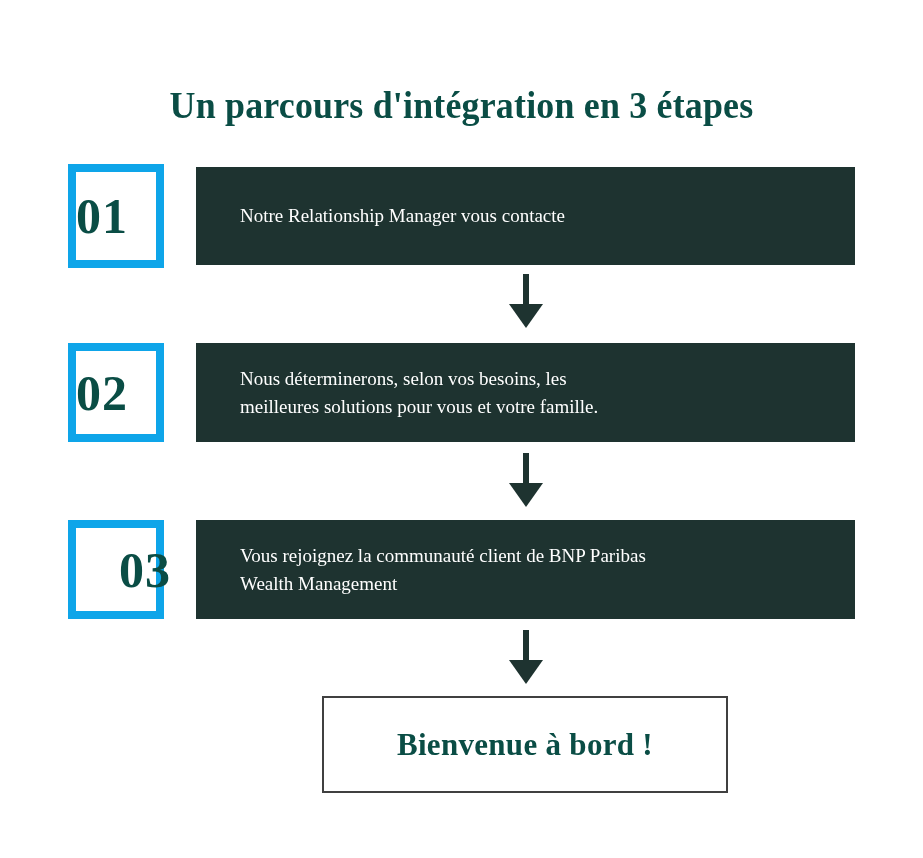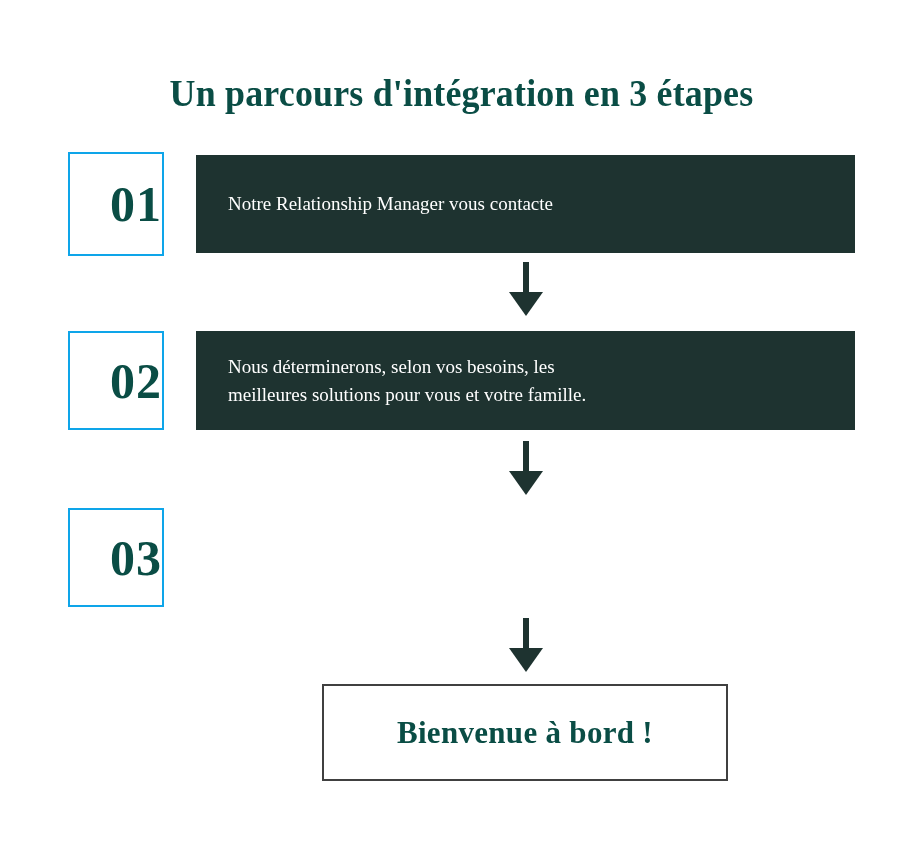--- a/index.html
+++ b/index.html
@@ -10,21 +10,21 @@
   body {
     width: 923px;
     height: 858px;
     position: relative;
     font-family: "Liberation Serif", "DejaVu Serif", serif;
     overflow: hidden;
   }
 
   #page {
     position: absolute;
-    left: 0; top: 0;
+    left: 0; top: 12px;
     width: 923px;
     height: 754px;
     background: #ffffff;
   }
 
   
   .title {
     position: absolute;
     left: 0;
     top: 72px;
@@ -49,25 +49,25 @@
   .step-row.r1 { top: 152px; height: 104px; }
   .step-row.r2 { top: 331px; height: 102px; }
   .step-row.r3 { top: 508px; height: 102px; }
 
   .num-box {
     position: absolute;
     left: 68px;
     top: 0;
     width: 96px;
     box-sizing: border-box;
-    border: 2px solid #0ea5e9;
+    border: 8px solid #0ea5e9;
     background: #ffffff;
     display: flex;
     align-items: center;
-    justify-content: flex-end;
+    justify-content: flex-start;
   }
   .step-row.r1 .num-box { height: 104px; }
   .step-row.r2 .num-box { height: 99px; }
   .step-row.r3 .num-box { height: 99px; padding-left: 43px; }
 
   .num-text {
     color: #0a4d45;
     font-family: "Liberation Serif", "DejaVu Serif", serif;
     font-weight: bold;
     font-size: 50px;
@@ -86,21 +86,21 @@
   }
   .step-row.r1 .panel { top: 3px; height: 98px; }
   .step-row.r2 .panel { top: 0px;  height: 99px; }
   .step-row.r3 .panel { top: 0px;  height: 99px; }
 
   .panel-text {
     color: #ffffff;
     font-family: "Liberation Serif", "DejaVu Serif", serif;
     font-size: 19px;
     line-height: 1.45;
-    padding-left: 32px;
+    padding-left: 44px;
     padding-right: 24px;
     white-space: pre-line;
   }
 
   
   .arrow {
     position: absolute;
     left: 509px;
     width: 34px;
     height: 52px;
@@ -184,20 +184,24 @@
 
   <div class="arrow a2">
     <div class="arrow-stem"></div>
     <div class="arrow-head"></div>
   </div>
 
   <div class="step-row r3">
     <div class="num-box">
       <span class="num-text">03</span>
     </div>
+    <div class="panel">
+      <span class="panel-text">Vous rejoignez la communauté client de BNP Paribas
+Wealth Management</span>
+    </div>
   </div>
 
   <div class="arrow a3">
     <div class="arrow-stem"></div>
     <div class="arrow-head"></div>
   </div>
 
   <div class="welcome-box">
     <span class="welcome-text">Bienvenue à bord !</span>
   </div>

